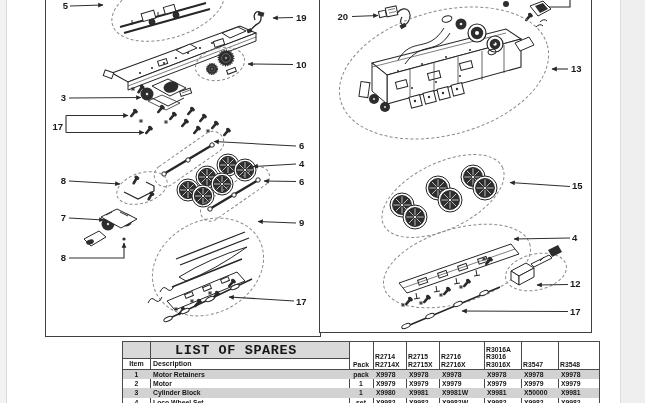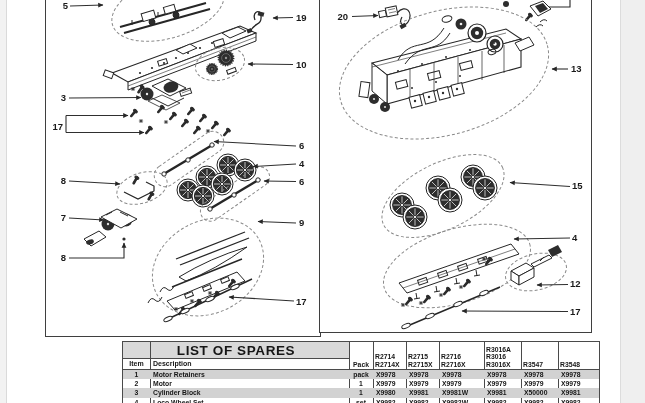--- a/index.html
+++ b/index.html
@@ -11,21 +11,21 @@
   .panel{position:absolute;box-sizing:border-box;border:1.5px solid #3f3f3f;background:#fff;}
   .panel.lp{left:45px;top:-8px;width:275.5px;height:345px;}
   .panel.rp{left:319px;top:-8px;width:273px;height:341px;}
   #art{position:absolute;left:0;top:0;pointer-events:none;}
 
   
   .tbl{position:absolute;left:122px;top:341px;width:476px;height:61px;background:#fff;
        border:1px solid #4a4a4a;overflow:hidden;color:#161616;font-weight:bold;}
   .tt{position:absolute;left:0;top:0;width:226px;height:16px;background:#d9d9d9;
       border-bottom:1px solid #4a4a4a;display:flex;align-items:center;justify-content:center;
-      font-size:13.5px;letter-spacing:.6px;}
+      font-size:13.5px;letter-spacing:.6px;font-family:Liberation Mono, monospace;}
   .vl{position:absolute;top:0;bottom:0;width:1px;background:#4a4a4a;}
   .hbl{position:absolute;left:0;right:0;top:27px;height:1px;background:#4a4a4a;}
   .ihl{position:absolute;top:16px;height:11px;font-size:7px;line-height:12px;box-sizing:border-box;}
   .mh{position:absolute;top:0;height:27px;font-size:6.8px;line-height:7.4px;display:flex;
       flex-direction:column;justify-content:flex-end;padding:0 0 1px 2px;box-sizing:border-box;}
   .row{position:absolute;left:0;width:476px;height:9.2px;font-size:6.8px;line-height:9.4px;white-space:nowrap;}
   .row.shade{background:#d2d2d2;}
   .c{position:absolute;top:0;height:100%;box-sizing:border-box;overflow:hidden;}
   .c1{left:0;width:27px;text-align:center;}
   .c2{left:27px;width:199px;padding-left:3px;}

